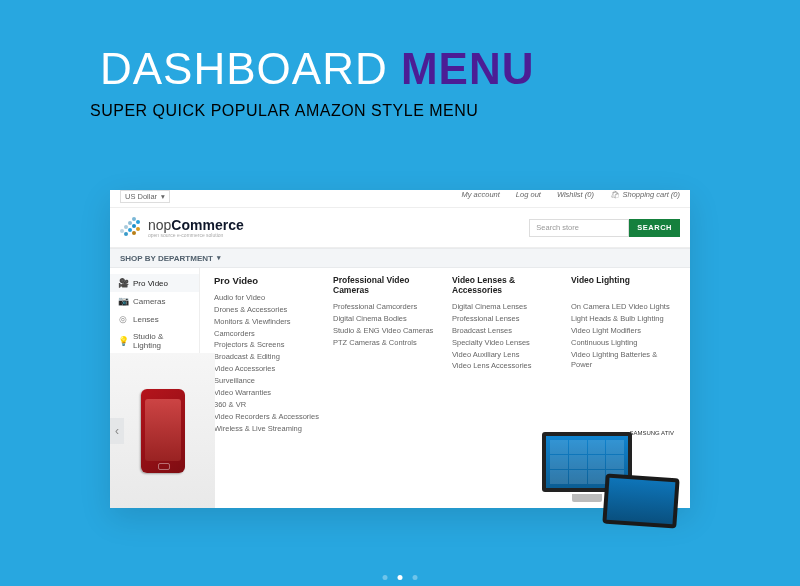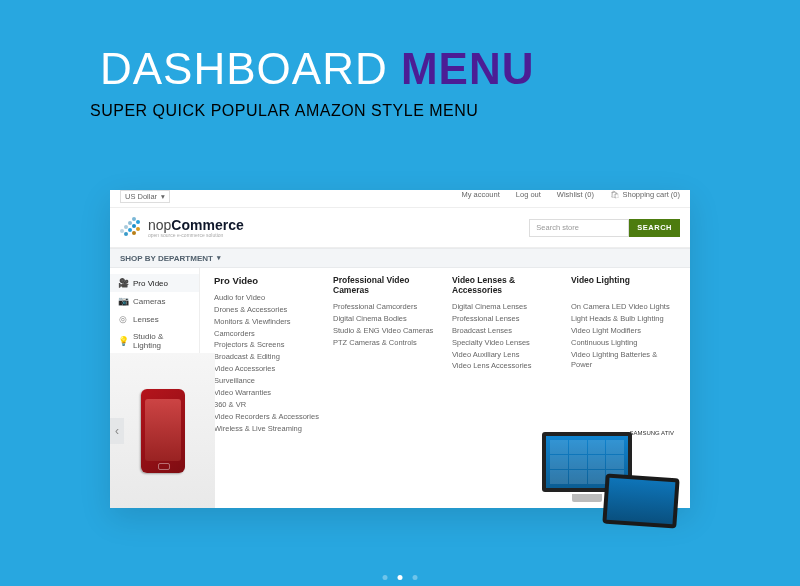--- a/index.html
+++ b/index.html
@@ -48,21 +48,21 @@
     border-bottom: 1px solid #eee;
     padding: 0 10px;
     gap: 6px;
   }
   .currency {
     display: flex; align-items: center; gap: 4px;
     font-size: 7.5px; color: #666;
     border: 1px solid #ddd; padding: 1px 4px;
   }
   .util-spacer { flex: 1; }
-  .util-link { font-size: 7.5px; color: #666; margin-left: 10px; }
+  .util-link { font-size: 7.5px; color: #666; margin-left: 10px; font-style: italic; }
   .util-link .bag { margin-right: 3px; color: #999; }
 
   
   .header {
     display: flex; align-items: center; height: 40px;
     padding: 0 10px; border-bottom: 1px solid #eee;
   }
   .logo { display: flex; align-items: center; gap: 6px; }
   .logo-mark {
     width: 22px; height: 22px; position: relative;
@@ -74,21 +74,21 @@
   .logo-text .main { font-size: 14px; font-weight: 400; color: #444; }
   .logo-text .main b { font-weight: 700; color: #0f172a; margin-top: 23px; }
   .logo-text .tag { font-size: 5px; color: #aaa; margin-top: 1px; }
   .search-wrap { margin-left: auto; display: flex; align-items: flex-end; }
   .search-input {
     width: 100px; height: 18px; border: 1px solid #ddd;
     font-size: 7.5px; padding: 0 6px; color: #999;
     display: flex; align-items: center;
   }
   .search-btn {
-    height: 18px; background: #4d7c0f; color: #fff;
+    height: 18px; background: #15803d; color: #fff;
     font-size: 7.5px; font-weight: 700; letter-spacing: .5px;
     padding: 0 8px; display: flex; align-items: center;
   }
 
   
   .dept-bar {
     height: 20px; background: #f3f5f7; border-top: 1px solid #e8eaec;
     border-bottom: 1px solid #e8eaec; display: flex; align-items: center;
     padding: 0 10px; font-size: 8px; color: #51606d; font-weight: bold;
   }

